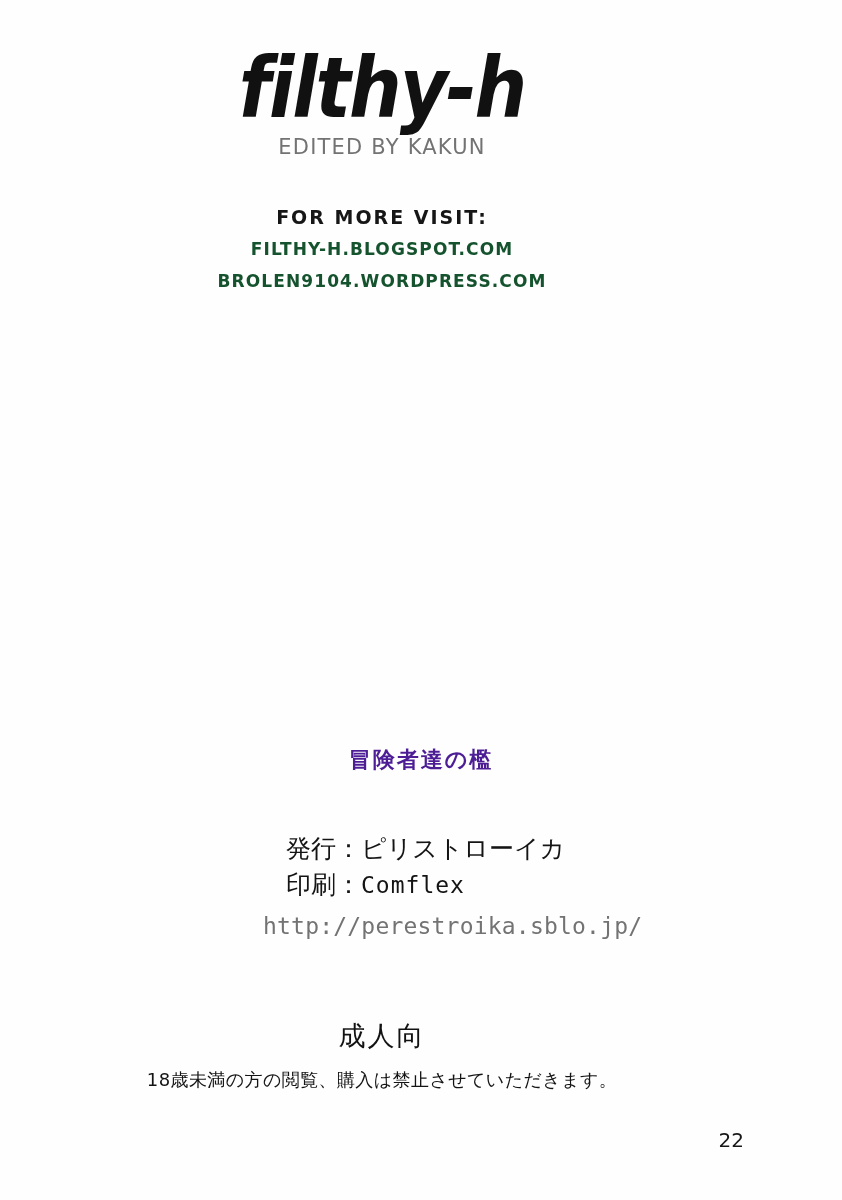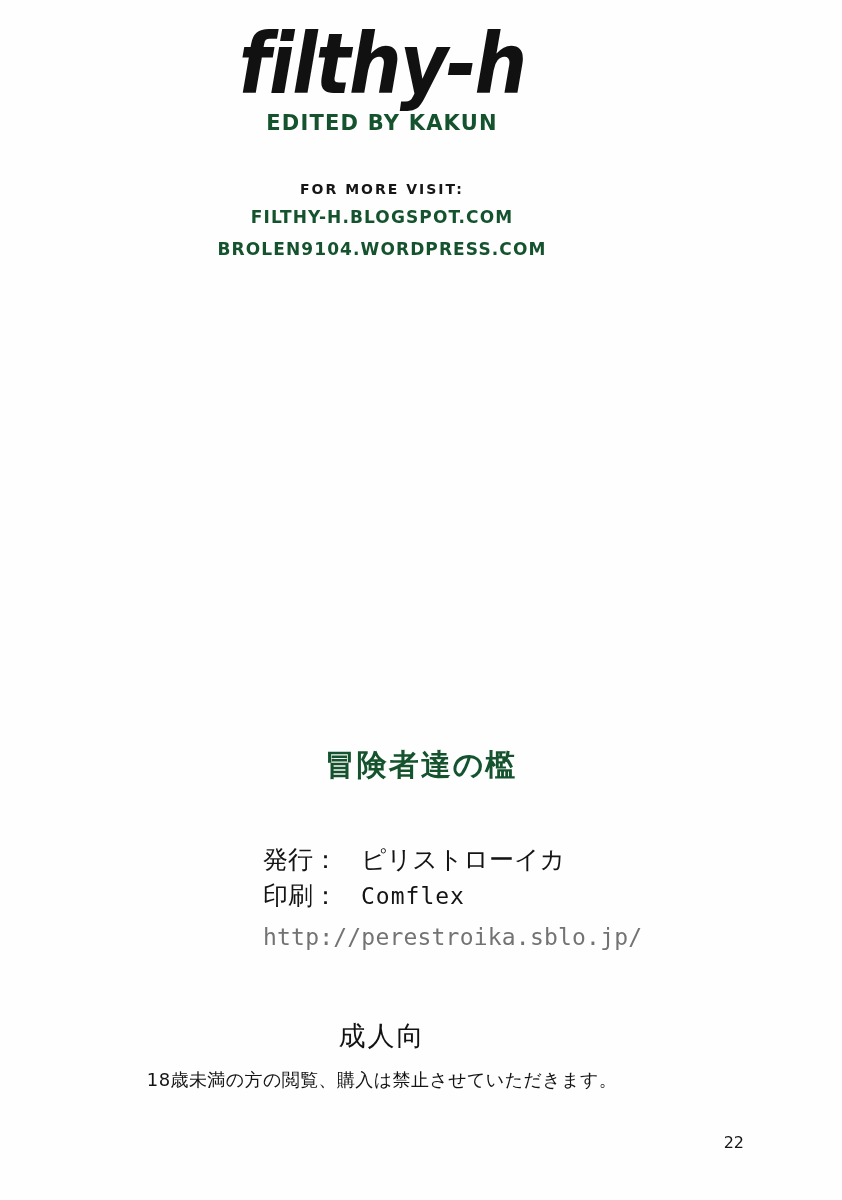--- a/index.html
+++ b/index.html
@@ -18,63 +18,63 @@
 
   .page {
     position: absolute;
     inset: 0;
     background: #fefefe;
   }
 
   
   .credits {
     position: absolute;
-    top: 22px;
+    top: 46px;
     left: 0;
     width: 764px;
     text-align: center;
   }
 
   .logo {
     font-family: "DejaVu Sans", sans-serif;
     font-weight: bold;
     font-style: italic;
     font-size: 74px;
     letter-spacing: -2px;
     line-height: 1.0;
     color: #111111;
     transform: scaleY(1.12);
     transform-origin: center top;
     margin-bottom: 16px;
   }
 
   .credit-line {
     font-family: "DejaVu Sans", sans-serif;
-    font-weight: bold;
+    font-weight: normal;
     font-size: 21px;
     letter-spacing: 1.2px;
     line-height: 1.05;
-    color: #14532d;
+    color: #737373;
     margin-top: 14px;
   }
   .credit-line.second {
     margin-top: 22px;
   }
 
   .visit-block {
     margin-top: 44px;
     font-family: "DejaVu Sans", sans-serif;
     font-weight: bold;
     font-size: 17px;
     letter-spacing: 1.6px;
     line-height: 1.6;
     color: #161616;
   }
   .visit-block .visit-label {
-    font-size: 14px;
+    font-size: 19px;
     letter-spacing: 2px;
   }
   .visit-block a,
   .visit-block .url {
     display: block;
     color: #14532d;
     text-decoration: none;
     font-size: 17px;
     letter-spacing: 1.1px;
     margin-top: 4px;
@@ -85,37 +85,38 @@
     position: absolute;
     top: 745px;
     left: 0;
     width: 842px;
   }
 
   .jp-title {
     text-align: center;
     font-family: "DejaVu Sans", sans-serif;
     font-weight: bold;
-    font-size: 30px;
+    font-size: 22px;
     letter-spacing: 2px;
-    color: #14532d;
+    color: #4c1d95;
   }
 
   .imprint {
     margin-top: 56px;
     padding-left: 263px;
     font-family: "DejaVu Sans", sans-serif;
     font-size: 25px;
     line-height: 1.45;
     color: #141414;
   }
   .imprint-row {
     display: flex;
     align-items: baseline;
     white-space: pre;
+    text-align: right;
   }
   .imprint-key {
     display: inline-block;
     min-width: 98px;
   }
   .imprint-val {
     display: inline-block;
   }
   .imprint-val.mono {
     font-family: "DejaVu Sans Mono", monospace;
@@ -153,21 +154,21 @@
     letter-spacing: 0.4px;
     color: #141414;
   }
 
   
   .page-number {
     position: absolute;
     right: 98px;
     bottom: 48px;
     font-family: "DejaVu Sans", sans-serif;
-    font-size: 16px;
+    font-size: 20px;
     color: #161616;
   }
 </style>
 </head>
 <body>
 
 <div class="page">
 
   <div class="credits">
     <div class="logo">filthy-h</div>

